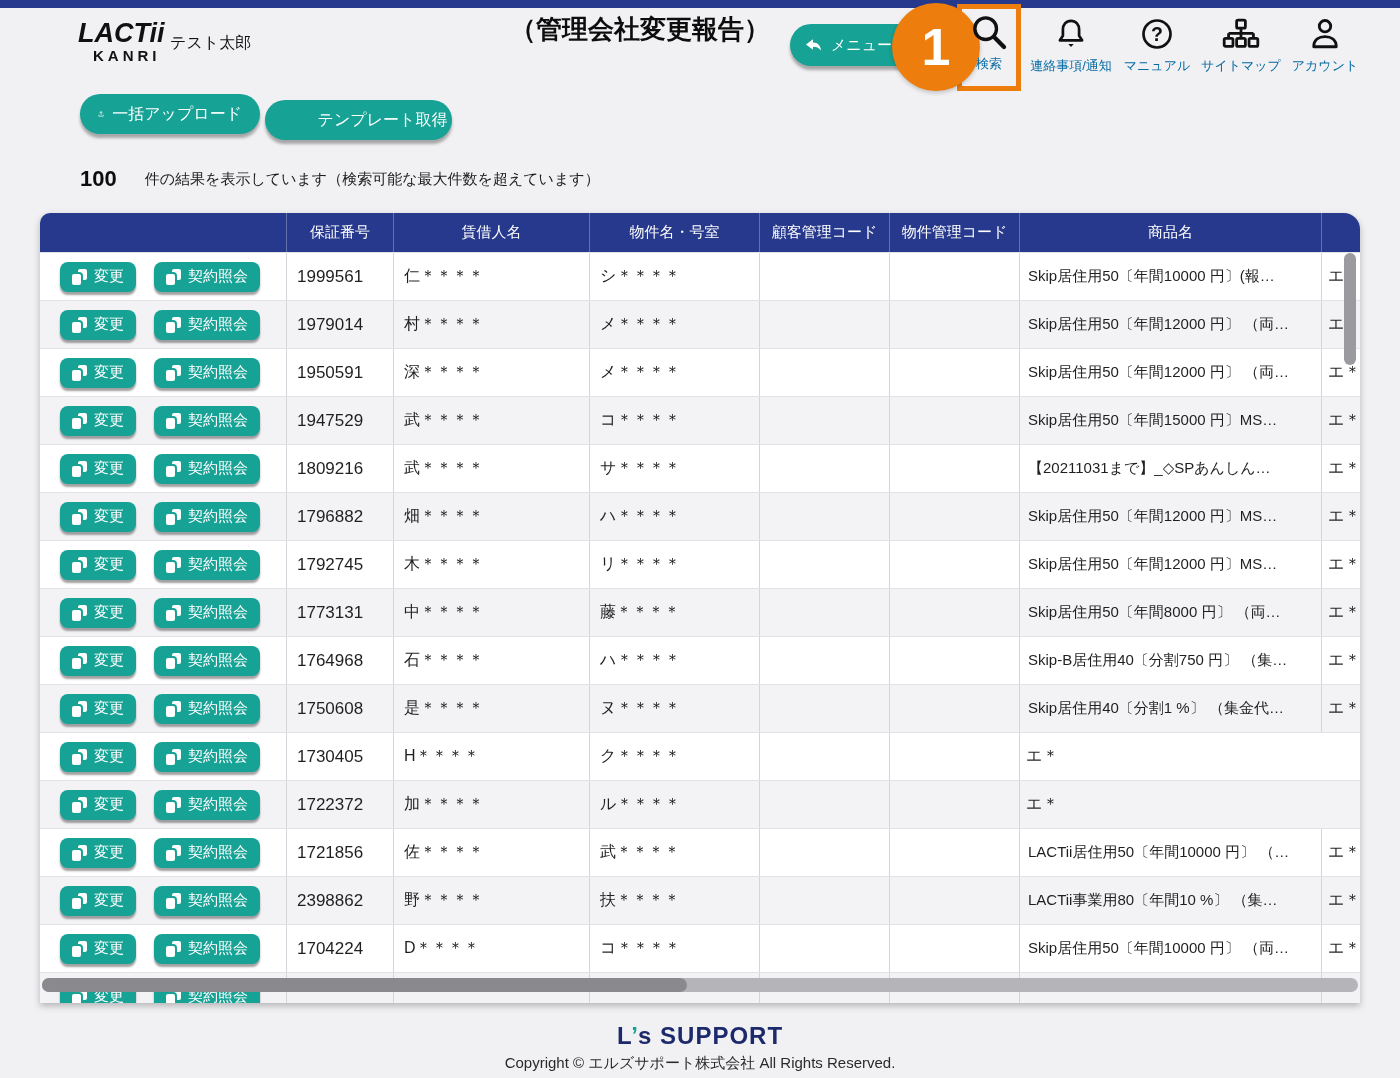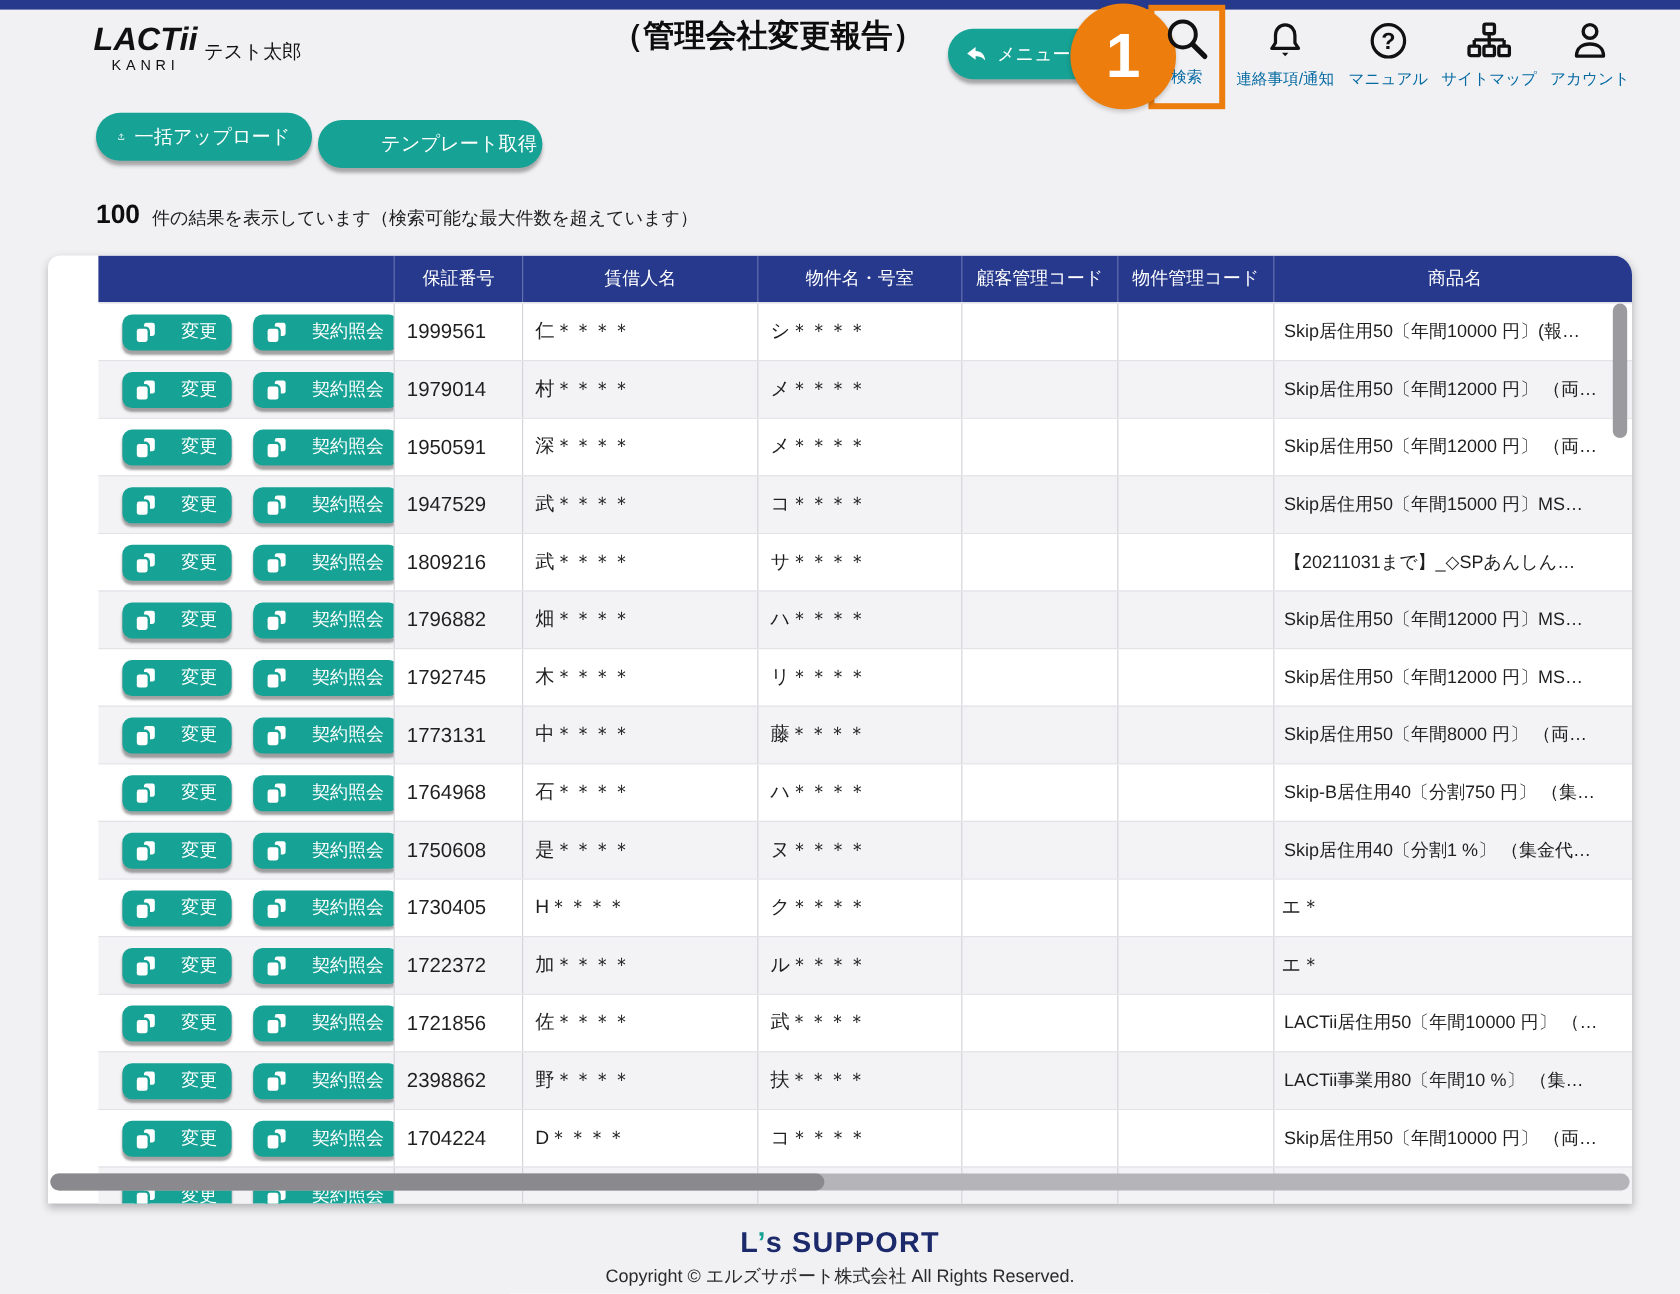--- a/index.html
+++ b/index.html
@@ -18,21 +18,21 @@
     font-family:"Liberation Sans","DejaVu Sans",sans-serif;
     background:var(--page-bg);
     color:#1c1c1c;
     overflow:hidden;
   }
   .topbar{position:absolute;left:0;top:0;width:1400px;height:8px;background:var(--navy);}
 
   
   .logo{position:absolute;left:78px;top:20px;width:90px;cursor:pointer;}
   .logo-main{font-size:27px;font-weight:bold;letter-spacing:0px;color:#111;line-height:1;font-style:italic;}
-  .logo-sub{font-size:12px;font-weight:normal;letter-spacing:4px;color:#111;margin-top:1px;padding-left:15px;line-height:1;}
+  .logo-sub{font-size:15px;font-weight:bold;letter-spacing:4px;color:#111;margin-top:1px;padding-left:15px;line-height:1;}
   .username{position:absolute;left:170px;top:33px;font-size:16px;color:#111;}
   .page-title{position:absolute;left:420px;top:12px;width:440px;text-align:center;}
   .page-title div{font-size:26px;font-weight:bold;color:#0d0d0d;line-height:1.35;}
 
   .pill-btn{
     display:inline-flex;align-items:center;gap:8px;justify-content:center;
     background:var(--teal);color:#fff;border:none;border-radius:22px;
     font-size:16px;font-family:inherit;cursor:pointer;
     box-shadow:0 4px 3px rgba(105,105,105,.55);
     padding:0 18px;height:40px;white-space:nowrap;overflow:hidden;
@@ -58,30 +58,29 @@
   .nav-bell{left:1026px;width:90px;}
   .nav-manual{left:1120px;width:74px;}
   .nav-sitemap{left:1198px;width:86px;}
   .nav-account{left:1288px;width:74px;}
 
   
   .upload-btn{position:absolute;left:80px;top:94px;width:180px;}
   .template-btn{position:absolute;left:265px;top:100px;width:187px;gap:48px;}
 
   
-  .result-line{position:absolute;left:80px;top:166px;display:flex;align-items:flex-end;gap:10px;}
+  .result-line{position:absolute;left:80px;top:166px;display:flex;align-items:center;gap:28px;}
   .result-count{font-size:22px;font-weight:bold;color:#0d0d0d;}
   .result-msg{font-size:15px;color:#1c1c1c;}
 
   
   .tablewrap{
     position:absolute;left:40px;top:213px;width:1320px;height:790px;
     background:#fff;border-radius:10px 16px 0 0;overflow:hidden;
     box-shadow:0 3px 7px rgba(0,0,0,.25);
-    padding-left:42px;
   }
   .thead{
     display:grid;grid-template-columns:247px 107px 196px 170px 130px 130px 302px 38px;
     height:39px;background:var(--navy);
   }
   .thead .hcell{
     color:#fff;font-size:15px;display:flex;align-items:center;justify-content:center;
     border-right:1px solid rgba(255,255,255,.28);white-space:nowrap;overflow:hidden;
   }
   .thead .hcell:last-child{border-right:none;}
@@ -96,21 +95,21 @@
     border-right:1px solid var(--cell-border);padding:0 10px;
     white-space:nowrap;overflow:hidden;min-width:0;
   }
   .cell:last-child{border-right:none;}
   .cell.num{font-size:17px;}
   .cell.product{font-size:15px;padding:0 8px;}
   .cell.extra{padding:0 6px;}
   .cell.actions{gap:18px;padding-left:20px;border-right:1px solid var(--cell-border);}
 
   .row-btn{
-    display:inline-flex;align-items:center;gap:22px;
+    display:inline-flex;align-items:center;gap:7px;
     background:var(--teal);color:#fff;border:none;border-radius:8px;
     font-size:15px;font-family:inherit;cursor:pointer;height:30px;padding:0 12px;
     box-shadow:0 3px 2px rgba(85,85,85,.55);white-space:nowrap;
   }
   .doc-ic{position:relative;width:15px;height:16px;flex:0 0 auto;}
   .doc-ic::before{content:"";position:absolute;right:0;top:0;width:9px;height:11px;border-radius:2px;background:#fff;}
   .doc-ic::after{content:"";position:absolute;left:0;bottom:0;width:9px;height:11px;border-radius:2px;background:#fff;box-shadow:0 0 0 2px var(--teal);}
 
   
   .hscroll-track{

